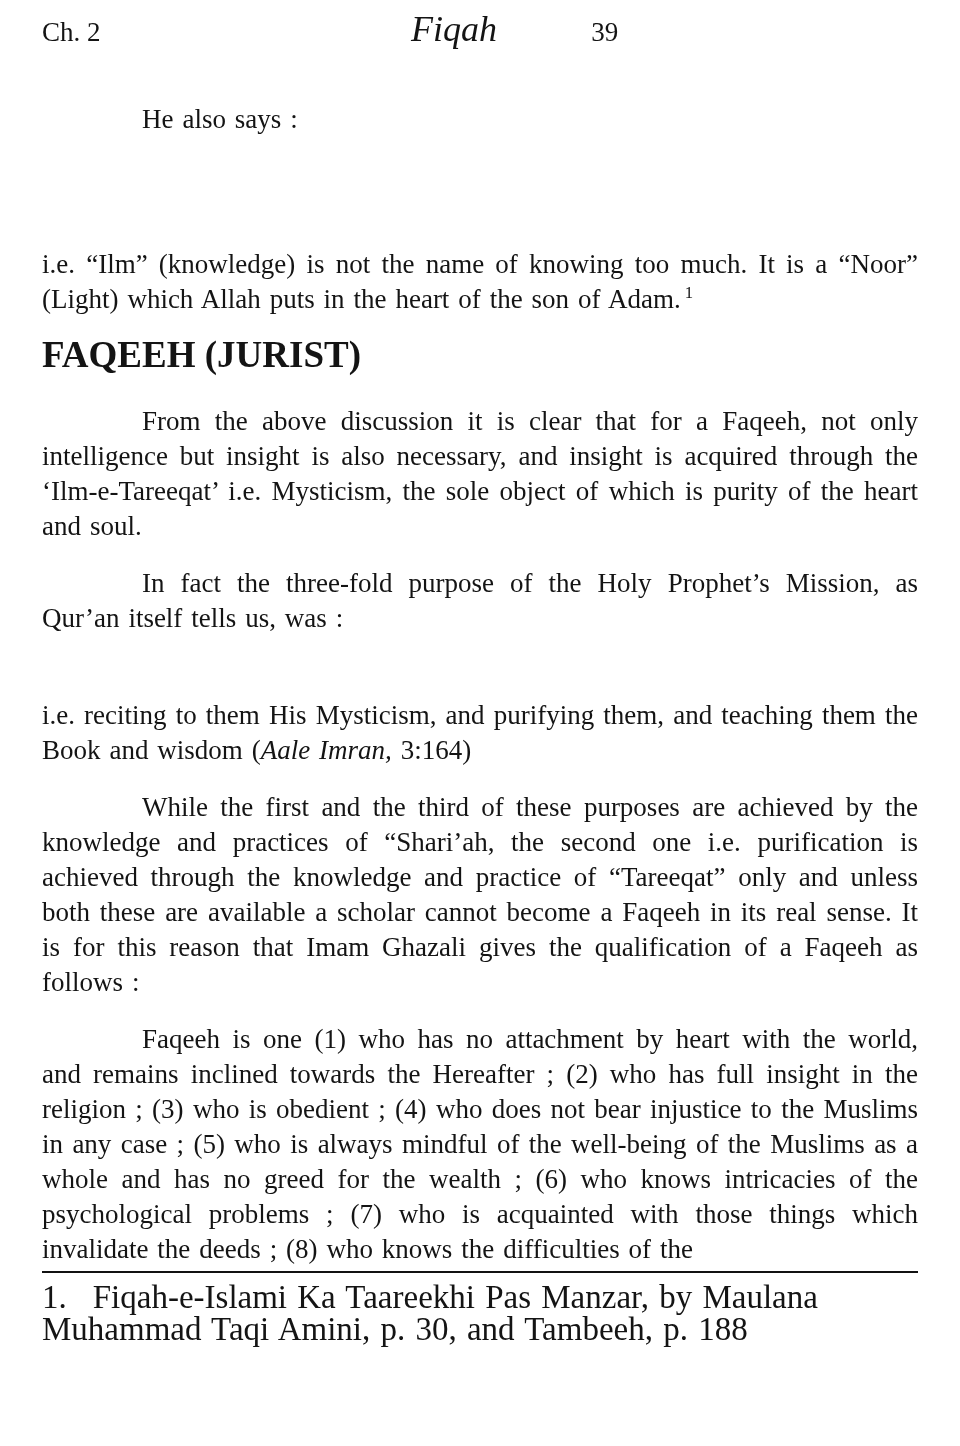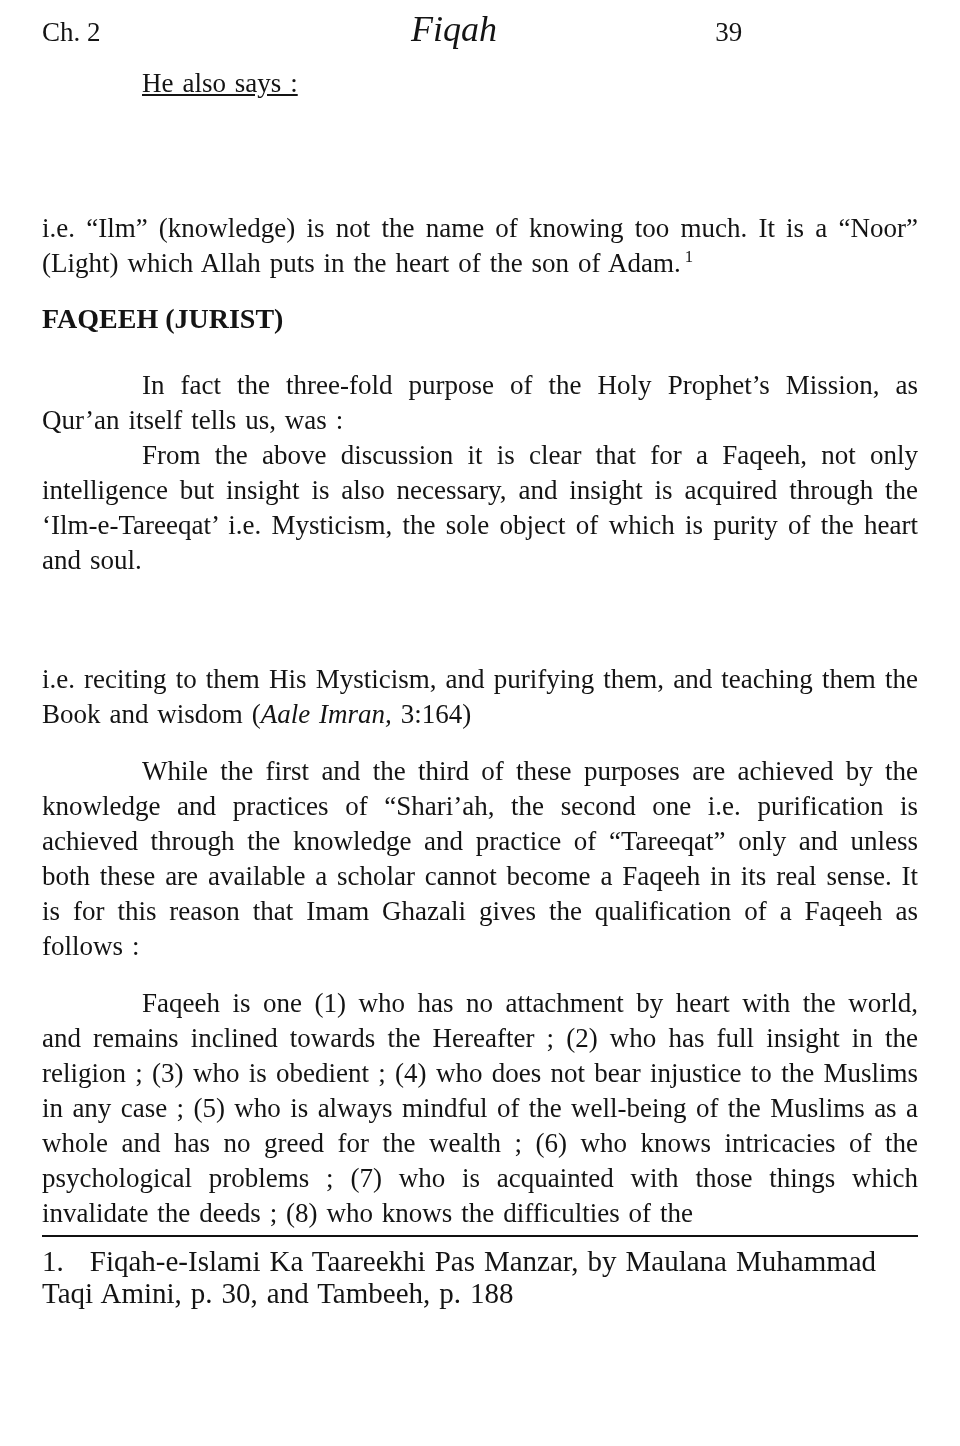--- a/index.html
+++ b/index.html
@@ -12,63 +12,63 @@
     font-family: "Liberation Serif", "DejaVu Serif", serif;
     font-size: 27px;
     line-height: 35px;
     overflow: hidden;
   }
   .page { padding: 12px 42px 0 42px; }
 
   .page-header {
     display: flex;
     align-items: baseline;
-    margin-bottom: 16px;
+    margin-bottom: 52px;
   }
   .page-header .hcell { flex: 1; }
   .hcell.left  { text-align: left; }
   .hcell.center{ text-align: center; font-style: italic; font-size: 36px; }
-  .hcell.right { text-align: center; padding-right: 52px; }
+  .hcell.right { text-align: left; padding-right: 52px; }
 
   p.body {
     text-align: justify;
     word-spacing: 0.08em;
   }
   .indent { text-indent: 100px; }
 
-  .says-line { text-indent: 100px; text-decoration: underline; }
+  .says-line { text-indent: 100px; }
 
   .spacer-1 { height: 110px; }
   .spacer-2 { height: 62px; }
   .mb-med   { margin-bottom: 22px; }
 
   .section-heading {
     font-weight: bold;
-    font-size: 28px;
+    font-size: 37px;
     margin-top: 0;
     margin-bottom: 32px;
   }
   .ilm-quote { margin-bottom: 20px; }
 
   sup.footref {
     font-size: 0.62em;
     vertical-align: super;
     line-height: 0;
     margin-left: 4px;
   }
   .italic { font-style: italic; margin-top: 26px; }
 
   .footnote-rule {
     border: none;
     border-top: 2px solid #111;
     margin-top: 4px;
   }
   .footnote {
     margin-top: 8px;
-    font-size: 29px;
+    font-size: 33px;
     line-height: 32px;
     text-align: left;
     word-spacing: 0.06em;
   }
   .footnote .marker { margin-right: 26px; }
 </style>
 </head>
 <body>
 
 <div class="page">
@@ -80,23 +80,23 @@
   </header>
 
   <p class="body says-line">He also says :</p>
 
   <div class="spacer-1"></div>
 
   <p class="body ilm-quote"><span>i.e. “Ilm” (knowledge) is not the name of knowing too much. It is a “Noor” (Light) which Allah puts in the heart of the son of Adam.</span><sup class="footref">1</sup></p>
 
   <h2 class="section-heading">FAQEEH (JURIST)</h2>
 
+  <p class="body indent mb-med">From the above discussion it is clear that for a Faqeeh, not only intelligence but insight is also necessary, and insight is acquired through the ‘Ilm-e-Tareeqat’ i.e. Mysticism, the sole object of which is purity of the heart and soul.</p>
+
   <p class="body indent">In fact the three-fold purpose of the Holy Prophet’s Mission, as Qur’an itself tells us, was :</p>
-
-  <p class="body indent mb-med">From the above discussion it is clear that for a Faqeeh, not only intelligence but insight is also necessary, and insight is acquired through the ‘Ilm-e-Tareeqat’ i.e. Mysticism, the sole object of which is purity of the heart and soul.</p>
 
   <div class="spacer-2"></div>
 
   <p class="body mb-med"><span>i.e. reciting to them His Mysticism, and purifying them, and teaching them the Book and wisdom (</span><span class="italic">Aale Imran,</span><span> 3:164)</span></p>
 
   <p class="body indent mb-med">While the first and the third of these purposes are achieved by the knowledge and practices of “Shari’ah, the second one i.e. purification is achieved through the knowledge and practice of “Tareeqat” only and unless both these are available a scholar cannot become a Faqeeh in its real sense. It is for this reason that Imam Ghazali gives the qualification of a Faqeeh as follows :</p>
 
   <p class="body indent">Faqeeh is one (1) who has no attachment by heart with the world, and remains inclined towards the Hereafter ;  (2) who has full insight in the religion ; (3) who is obedient ; (4) who does not bear injustice to the Muslims in any case ; (5) who is always mindful of the well-being of the Muslims as a whole and has no greed for the wealth ; (6) who knows intricacies of the psychological problems ; (7) who is acquainted with those things which invalidate the deeds ; (8) who knows the difficulties of the</p>
 
   <hr class="footnote-rule">

